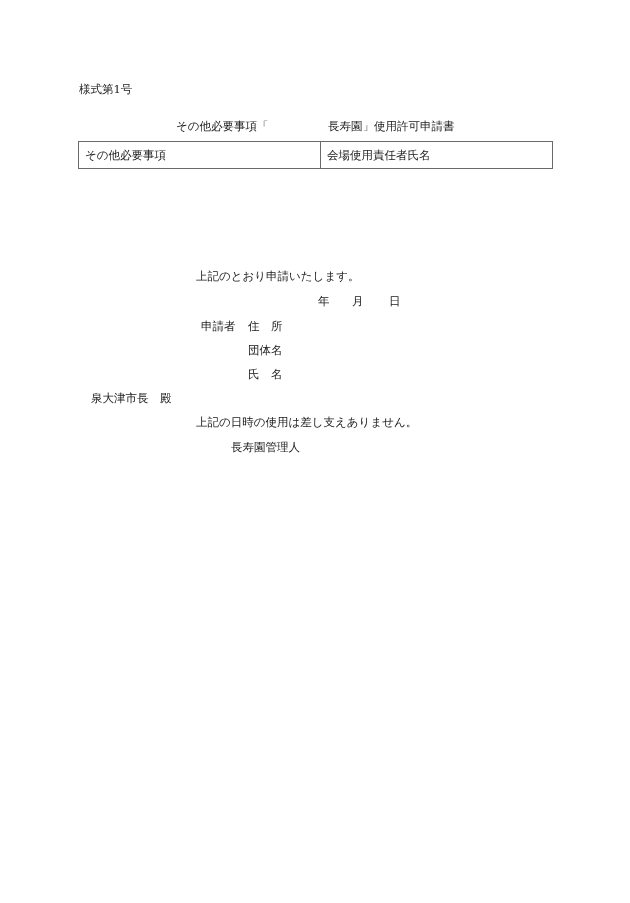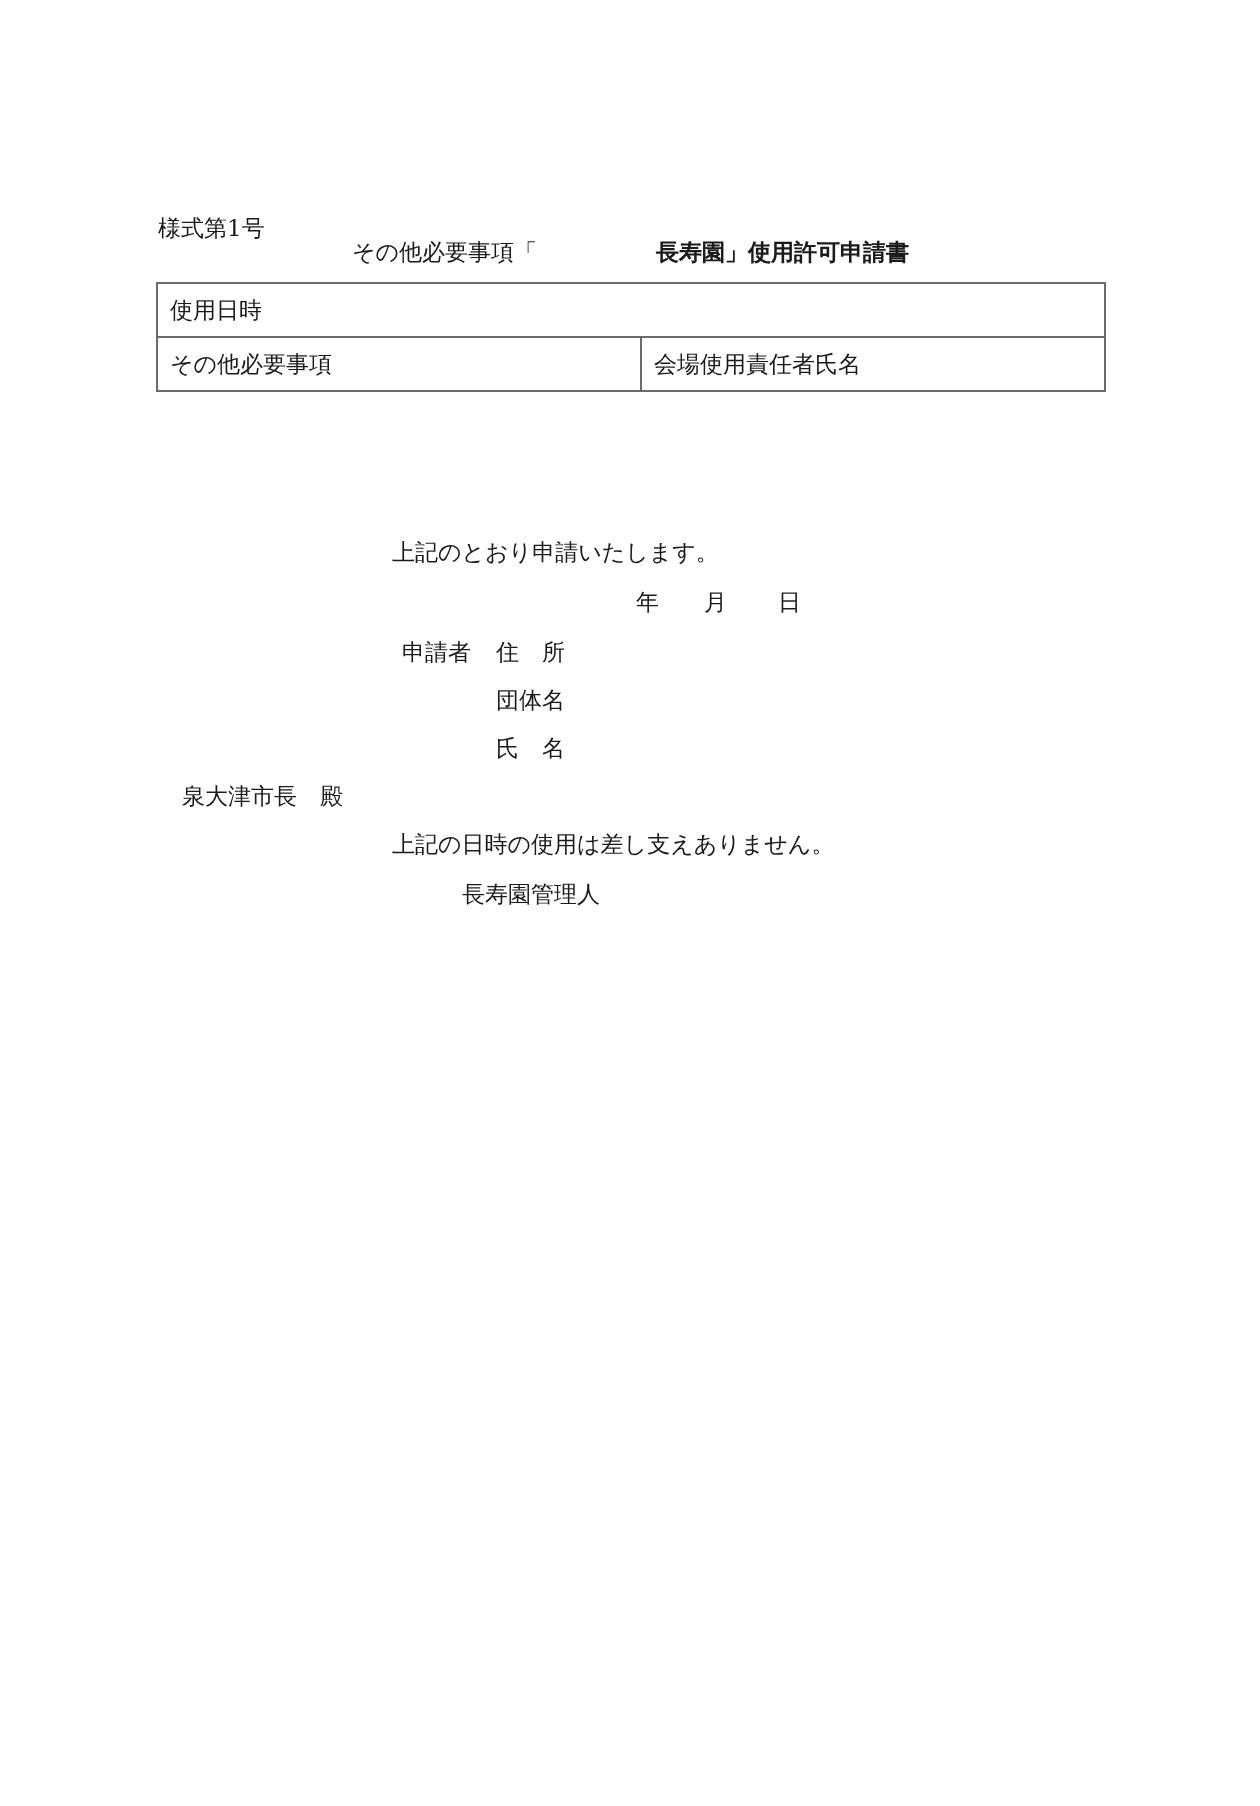--- a/index.html
+++ b/index.html
@@ -6,32 +6,29 @@
   body { width:630px; height:903px; position:relative; overflow:hidden;
          font-family: "DejaVu Serif", "Liberation Serif", serif; color:#1a1a1a; font-size:11.5px; }
   .abs { position:absolute; white-space:nowrap; }
   table.form { position:absolute; left:78px; top:141px; width:475px; border-collapse:collapse; }
   table.form td { border:1px solid #6a6a6a; height:26px; padding:0 0 0 6px; vertical-align:middle; font-size:11.5px; }
   td.left { width:235px; }
 </style>
 </head>
 <body>
 
-<div class="abs" style="left:79px; top:82px;margin-top:25px;">様式第1号</div>
+<div class="abs" style="left:79px; top:82px;">様式第1号</div>
 
 <div class="abs" style="left:176px; top:119px;">
   <span>その他必要事項「</span>
-  <span style="position:absolute; left:152px;font-weight:bold;">長寿園」使用許可申請書</span>
+  <span style="position:absolute; left:152px;">長寿園」使用許可申請書</span>
 </div>
 
 <table class="form">
   <tbody>
-      <tr>
-    <td colspan="2">使用日時</td>
-  </tr>
   <tr>
     <td class="left">その他必要事項</td>
     <td>会場使用責任者氏名</td>
   </tr>
 </tbody>
   </table>
 
 <div class="abs" style="left:196px; top:269px;">上記のとおり申請いたします。</div>
 
 <div class="abs" style="left:318px; top:294px;">

